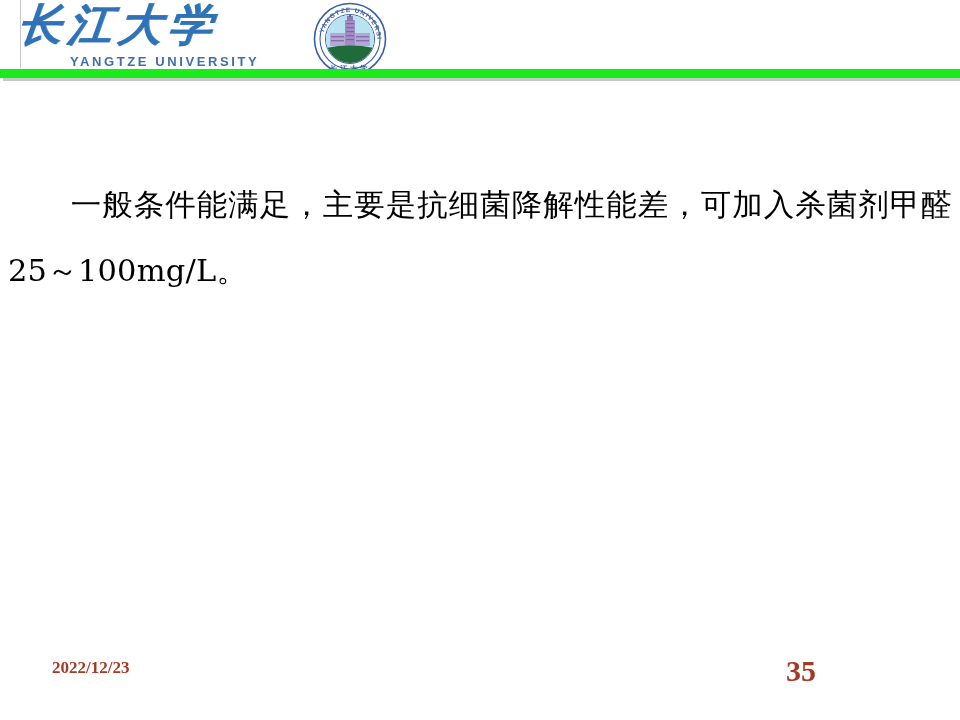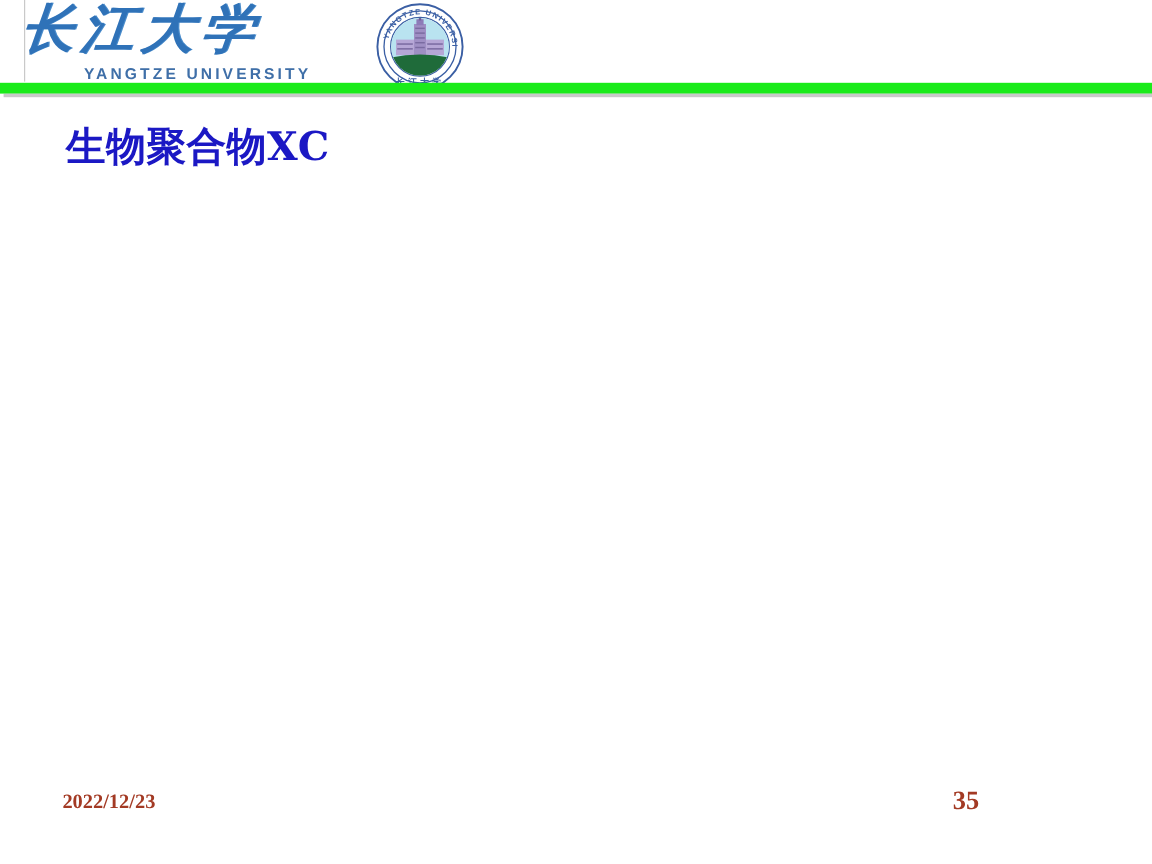--- a/index.html
+++ b/index.html
@@ -168,21 +168,21 @@
     font-weight: 700;
     color: #cf1f17;
     letter-spacing: 1px;
     text-shadow: 1px 1px 1px rgba(160,40,20,.35);
   }
   .footer-page {
     position: absolute;
     right: 40px;
     top: 6px;
     font-family: "Liberation Serif", serif;
-    font-size: 22px;
+    font-size: 30px;
     font-weight: 700;
     color: #a33a24;
     margin-left: 42px;
   }
 </style>
 </head>
 <body>
 
 <div class="slide">
 
@@ -237,23 +237,23 @@
           <textPath href="#arcTop" startOffset="7%">YANGTZE UNIVERSITY</textPath>
         </text>
         <text x="37" y="69" text-anchor="middle" font-family="DejaVu Serif, serif" font-size="7.5" font-weight="700" fill="#3b5fa4" letter-spacing="2.5">长江大学</text>
       </svg>
     </div>
   </div>
 
   <div class="green-bar"></div>
   <div class="green-bar-shadow"></div>
 
-  <div class="title">生物聚合物XC</div>
 
   <div class="body-area">
+    <p class="para"><span class="indent"></span><span>一般条件能满足，主要是抗细菌降解性能差，可加入杀菌剂甲醛25～100mg/L。</span></p>
   </div>
 
   <div class="footer">
     <div class="footer-date">2022/12/23</div>
     <div class="footer-page">35</div>
   </div>
 
 </div>
 
 </body></html>

